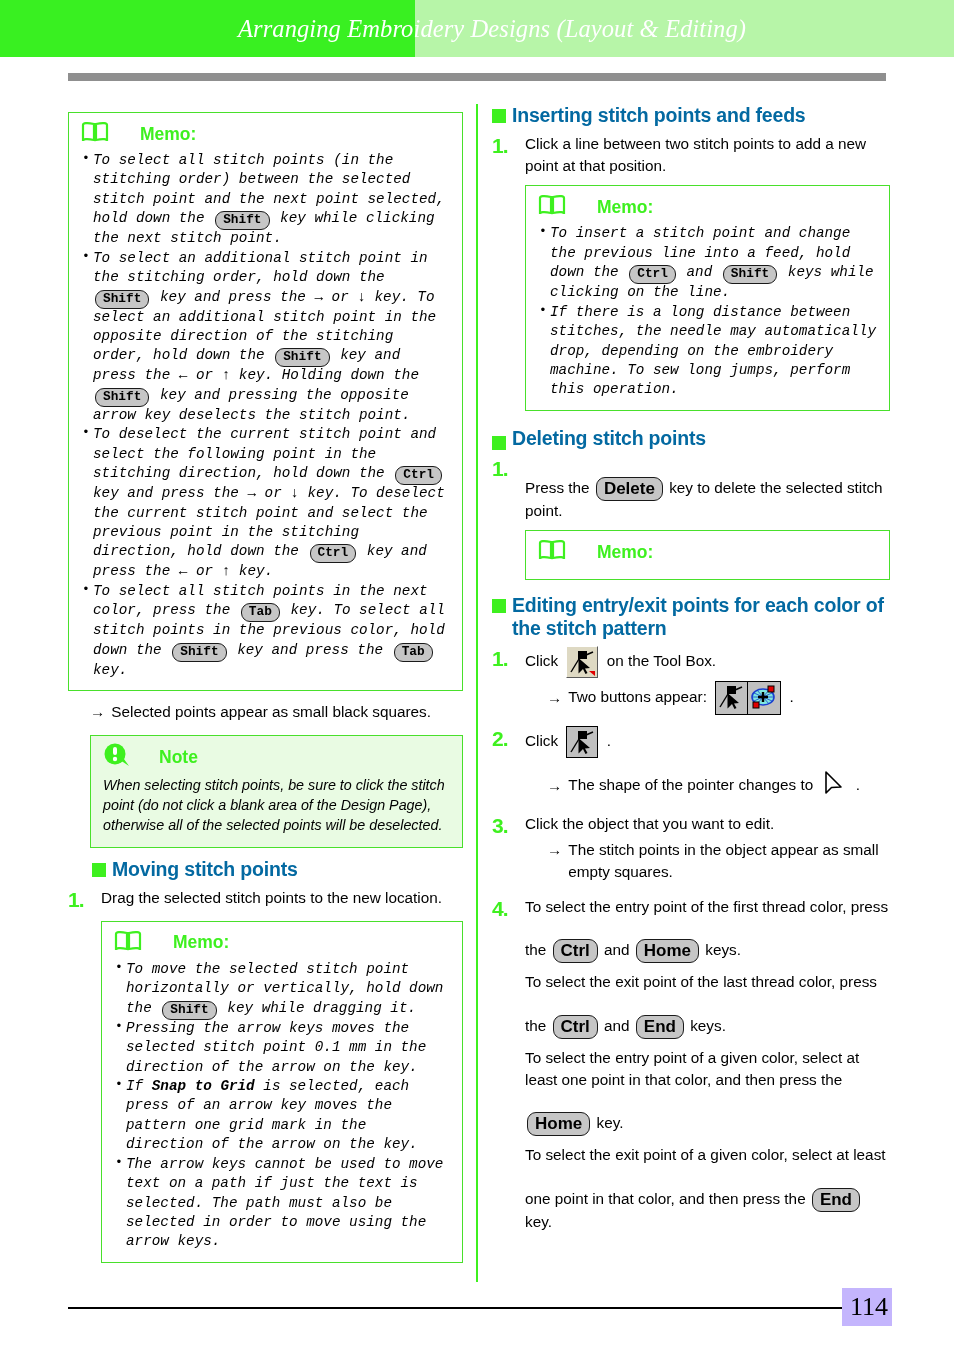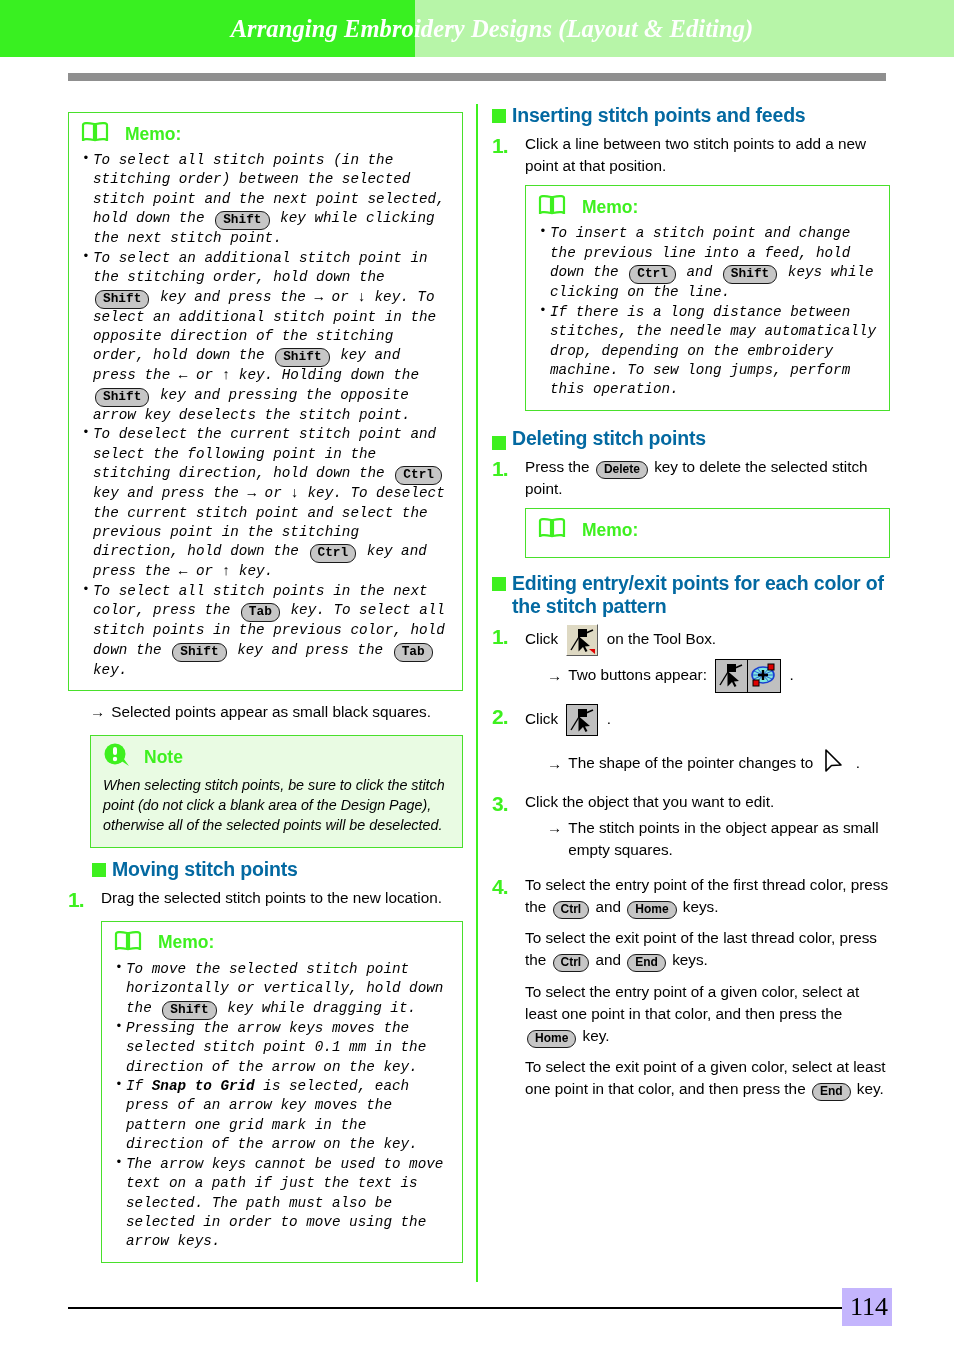--- a/index.html
+++ b/index.html
@@ -28,21 +28,21 @@
   }
   .header-title {
     position: absolute;
     top: 0; left: 0;
     width: 954px; height: 57px;
     line-height: 57px;
     text-align: center;
     padding-left: 30px;
     font-family: "Liberation Serif", serif;
     font-style: italic;
-    font-weight: bold;
+    font-weight: normal;
     font-size: 24.5px;
     color: #ffffff;
     letter-spacing: 0.1px;
     white-space: nowrap;
     border-radius: 24px;
   }
   .header-rule {
     position: absolute;
     top: 73px; left: 68px;
     width: 818px; height: 8px;
@@ -128,20 +128,21 @@
     padding: 7px 12px 11px 12px;
     margin: 12px 0 10px 0;
   }
   .memo-head {
     display: flex;
     align-items: center;
     font-size: 17.5px;
     font-weight: bold;
     color: #3ef01f;
     margin-bottom: 4px;
+    gap: 15px;
   }
   .memo-head .label { margin-left: 16px; }
   .note-head .label { margin-left: 11px; }
 
   .book-icon { flex: 0 0 auto; }
   .excl-icon { flex: 0 0 auto; }
 
   .memo-list {
     margin: 0; padding: 0; list-style: none;
     font-style: italic;
@@ -181,21 +182,21 @@
     font-weight: bold;
     font-size: 12.8px;
     line-height: 1.25;
     color: #000;
     vertical-align: baseline;
     position: relative;
     top: 1px;
     margin: 0 2px;
     white-space: nowrap;
   }
-  .step-body .key { font-size: 12px; }
+  .step-body .key { font-size: 17px; margin-top: 20px; }
 
   b.bold-term { font-weight: bold; }
 
   
   .tool-btn {
     display: inline-block;
     vertical-align: middle;
     width: 32px; height: 32px;
     border: 1px solid #000;
     background: #c0c0c0;

